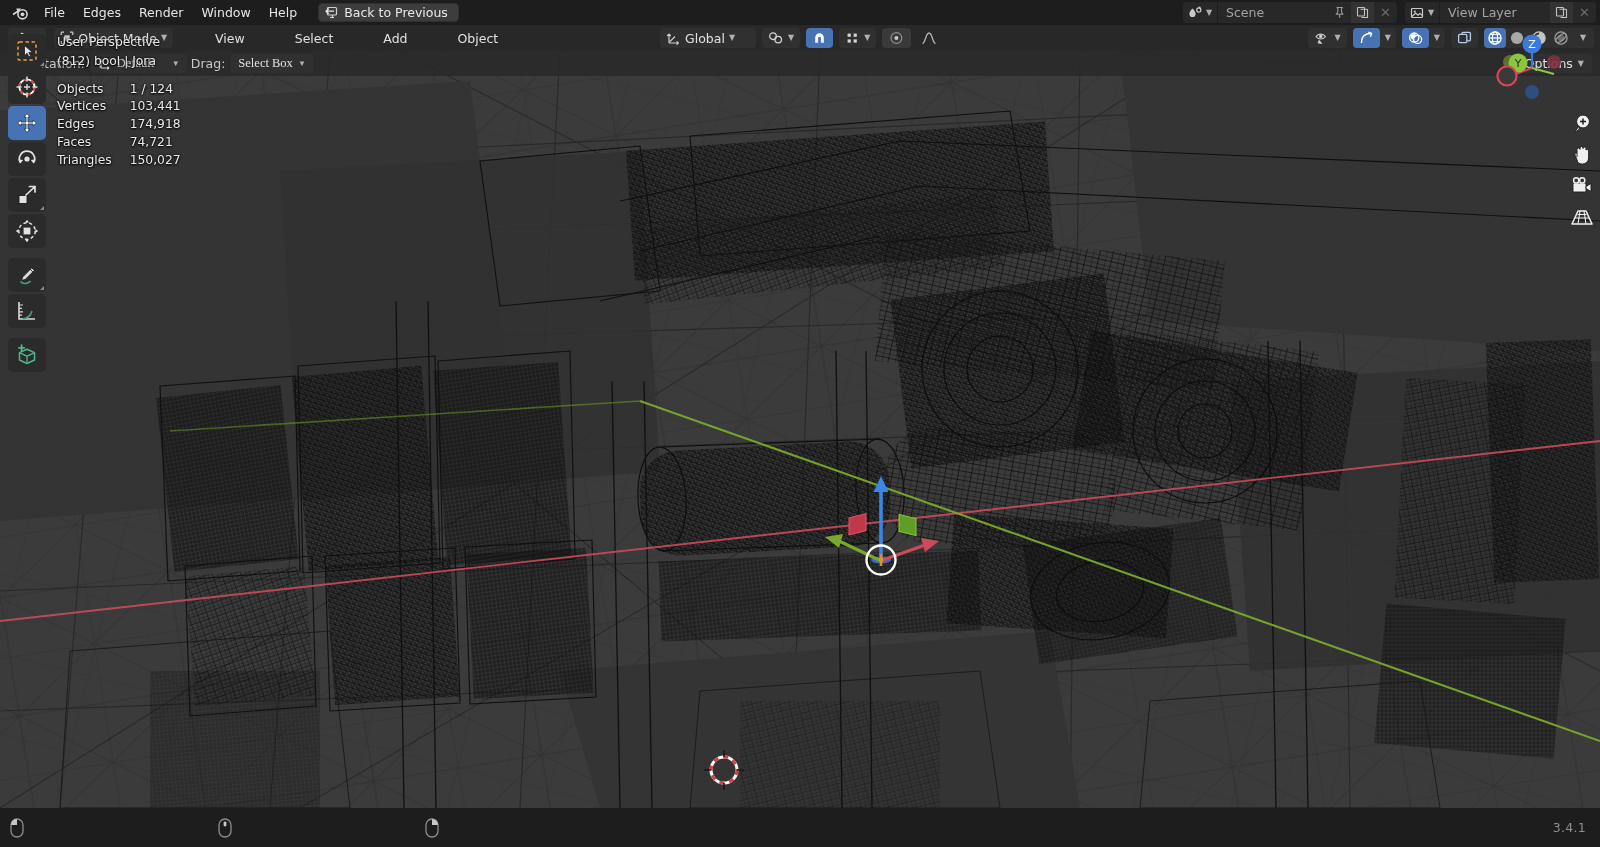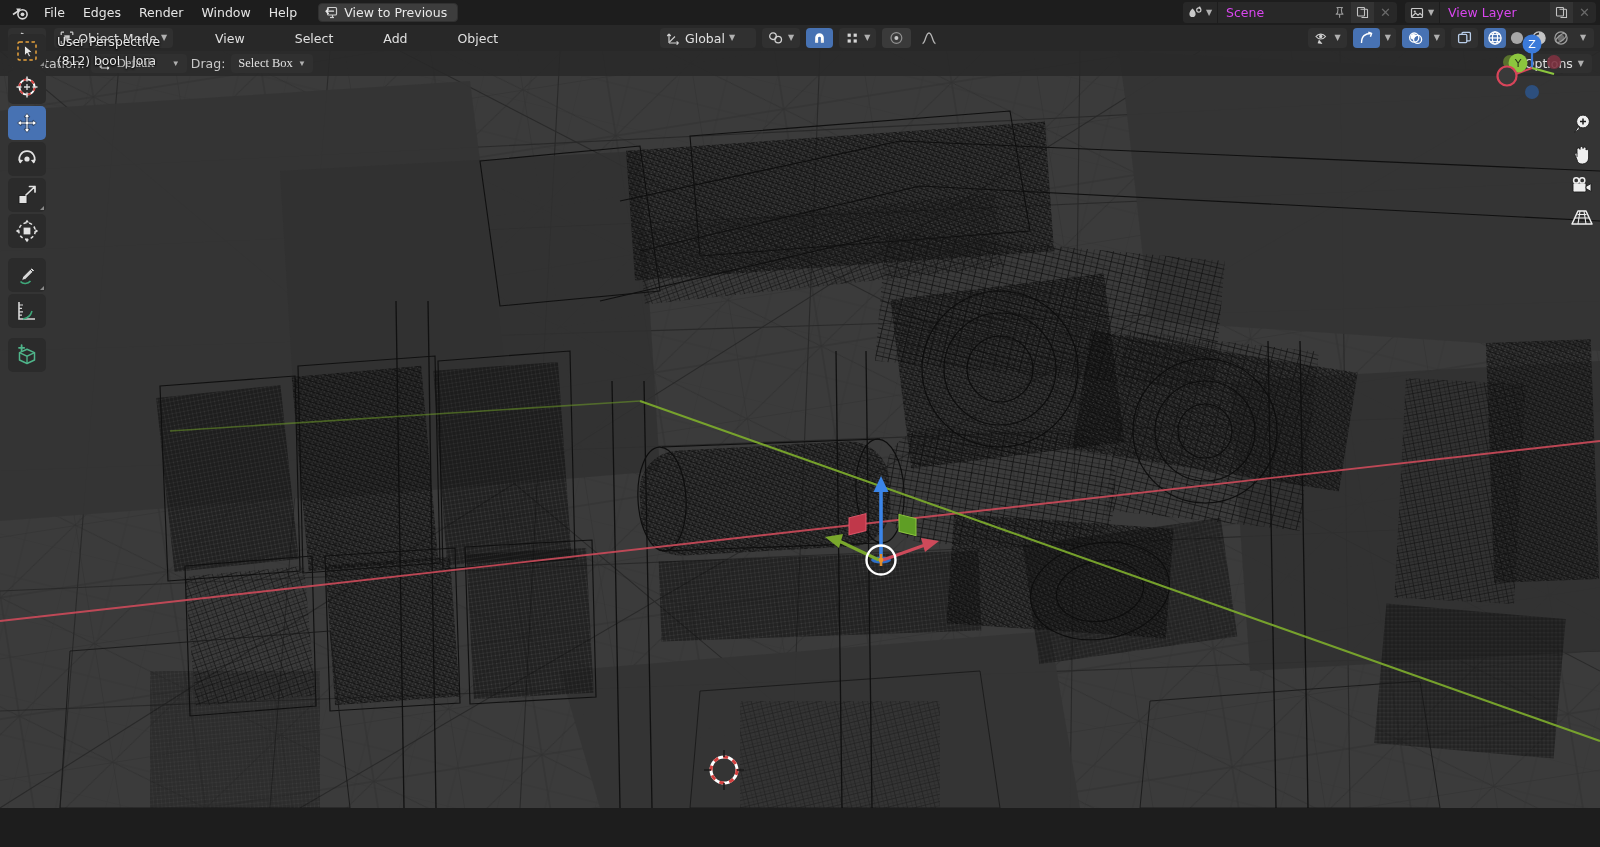--- a/index.html
+++ b/index.html
@@ -33,21 +33,21 @@
   .id-block {
     display: flex; align-items: center; height: 21px;
     background: #282828; border-radius: 4px; overflow: hidden;
   }
   .id-icon-btn {
     display: flex; align-items: center; gap: 3px;
     background: #282828; padding: 0 5px; height: 21px;
     border-right: 1px solid #1d1d1d;
   }
   .id-name {
-    color: #d946ef; font-size: 12.5px; padding: 0 8px 0 8px;
+    color: #a3a3a3; font-size: 12.5px; padding: 0 8px 0 8px;
     min-width: 110px; height: 21px; display: flex; align-items: center;
     background: #282828;
   }
   .id-pin { padding: 0 5px; display: flex; align-items: center; height: 21px; }
   .id-copy { padding: 0 5px; display: flex; align-items: center; height: 21px; background: #333; }
   .id-x { padding: 0 6px; display: flex; align-items: center; height: 21px; color: #6a6a6a; font-size: 13px; }
 
   
   .vp-header {
     position: absolute; top: 25px; left: 0; width: 1600px; height: 26px;
@@ -167,21 +167,21 @@
 
     <div class="back-prev">
       <span>
         <svg width="14" height="13" viewBox="0 0 14 13">
           <rect x="3.5" y="1.5" width="9" height="7.5" rx="1" fill="none" stroke="#cfcfcf" stroke-width="1.2"></rect>
           <path d="M6 11.5 H10" stroke="#cfcfcf" stroke-width="1.2"></path>
           <path d="M8.5 9 V11.5" stroke="#cfcfcf" stroke-width="1.2"></path>
           <path d="M9.5 5.2 H2.2 M4.4 3 L2 5.2 L4.4 7.4" stroke="#e6e6e6" stroke-width="1.3" fill="none" stroke-linecap="round" stroke-linejoin="round"></path>
         </svg>
       </span>
-      <span>View to Previous</span>
+      <span>Back to Previous</span>
     </div>
 
     <div class="topbar-right">
 
       <div class="id-block">
         <div class="id-icon-btn">
           <svg width="15" height="14" viewBox="0 0 15 14">
             <path d="M4.5 2.5 C6.8 4.8 7.6 6.3 7.6 8 A3.1 3.1 0 0 1 1.4 8 C1.4 6.3 2.2 4.8 4.5 2.5 Z" fill="#c9c9c9"></path>
             <circle cx="10.8" cy="4" r="2.1" fill="none" stroke="#c9c9c9" stroke-width="1.2"></circle>
             <circle cx="11.6" cy="1.6" r="1" fill="#c9c9c9"></circle>
@@ -640,20 +640,44 @@
         <path d="M12 6.2 L19.5 9.6 V17 L12 20.5 L4.5 17 V9.6 Z" fill="none" stroke="#4fb58a" stroke-width="1.5" stroke-linejoin="round"></path>
         <path d="M4.5 9.6 L12 13.2 L19.5 9.6 M12 13.2 V20.5" fill="none" stroke="#4fb58a" stroke-width="1.3"></path>
         <path d="M6.6 2.2 V7.4 M4 4.8 H9.2" stroke="#4fb58a" stroke-width="1.8" stroke-linecap="round"></path>
       </svg>
     </div>
   </div>
 
   <div class="stats">
     <div class="stats-head">User Perspective</div>
     <div class="stats-head">(812) bool | Jora</div>
+    <table class="stats-table">
+      <tbody>
+          <tr>
+        <td class="k">Objects</td>
+        <td class="v">1 / 124</td>
+      </tr>
+      <tr>
+        <td class="k">Vertices</td>
+        <td class="v">103,441</td>
+      </tr>
+      <tr>
+        <td class="k">Edges</td>
+        <td class="v">174,918</td>
+      </tr>
+      <tr>
+        <td class="k">Faces</td>
+        <td class="v">74,721</td>
+      </tr>
+      <tr>
+        <td class="k">Triangles</td>
+        <td class="v">150,027</td>
+      </tr>
+    </tbody>
+      </table>
   </div>
 
   <div class="nav-gizmo">
     <svg width="76" height="76" viewBox="0 0 76 76">
 
       <path d="M38 38 L38 14" stroke="#3b7ad9" stroke-width="2.2"></path>
       <path d="M38 38 L60 44" stroke="#8cc63e" stroke-width="2.2"></path>
       <path d="M38 38 L22 44" stroke="#d8455a" stroke-width="2"></path>
 
       <circle cx="38" cy="62" r="7" fill="#2d4f7d"></circle>
@@ -690,14 +714,35 @@
       </svg>
     </div>
     <div>
       <svg width="24" height="24" viewBox="0 0 24 24">
         <path d="M2 19 L8 6 H16 L22 19 Z" fill="none" stroke="#efefef" stroke-width="1.5" stroke-linejoin="round"></path>
         <path d="M5 13 H19 M7.5 9.5 H16.5 M10 6 L8 19 M14 6 L16 19" stroke="#efefef" stroke-width="1.1"></path>
       </svg>
     </div>
   </div>
 
+  <div class="statusbar">
+    <div class="mouse-hint" style="left:10px;">
+      <svg width="14" height="20" viewBox="0 0 14 20">
+        <rect x="1" y="1" width="12" height="18" rx="6" fill="none" stroke="#8c8c8c" stroke-width="1.3"></rect>
+        <path d="M1 7 V7 a6 6 0 0 1 6-6 V7 Z" fill="#c8c8c8"></path>
+      </svg>
+    </div>
+    <div class="mouse-hint" style="left:218px;">
+      <svg width="14" height="20" viewBox="0 0 14 20">
+        <rect x="1" y="1" width="12" height="18" rx="6" fill="none" stroke="#8c8c8c" stroke-width="1.3"></rect>
+        <rect x="5.6" y="3.4" width="2.8" height="5" rx="1.4" fill="#c8c8c8"></rect>
+      </svg>
+    </div>
+    <div class="mouse-hint" style="left:425px;">
+      <svg width="14" height="20" viewBox="0 0 14 20">
+        <rect x="1" y="1" width="12" height="18" rx="6" fill="none" stroke="#8c8c8c" stroke-width="1.3"></rect>
+        <path d="M13 7 V7 a6 6 0 0 0-6-6 V7 Z" fill="#c8c8c8"></path>
+      </svg>
+    </div>
+    <div class="version">3.4.1</div>
+  </div>
 
 </div>
 
 </body></html>

